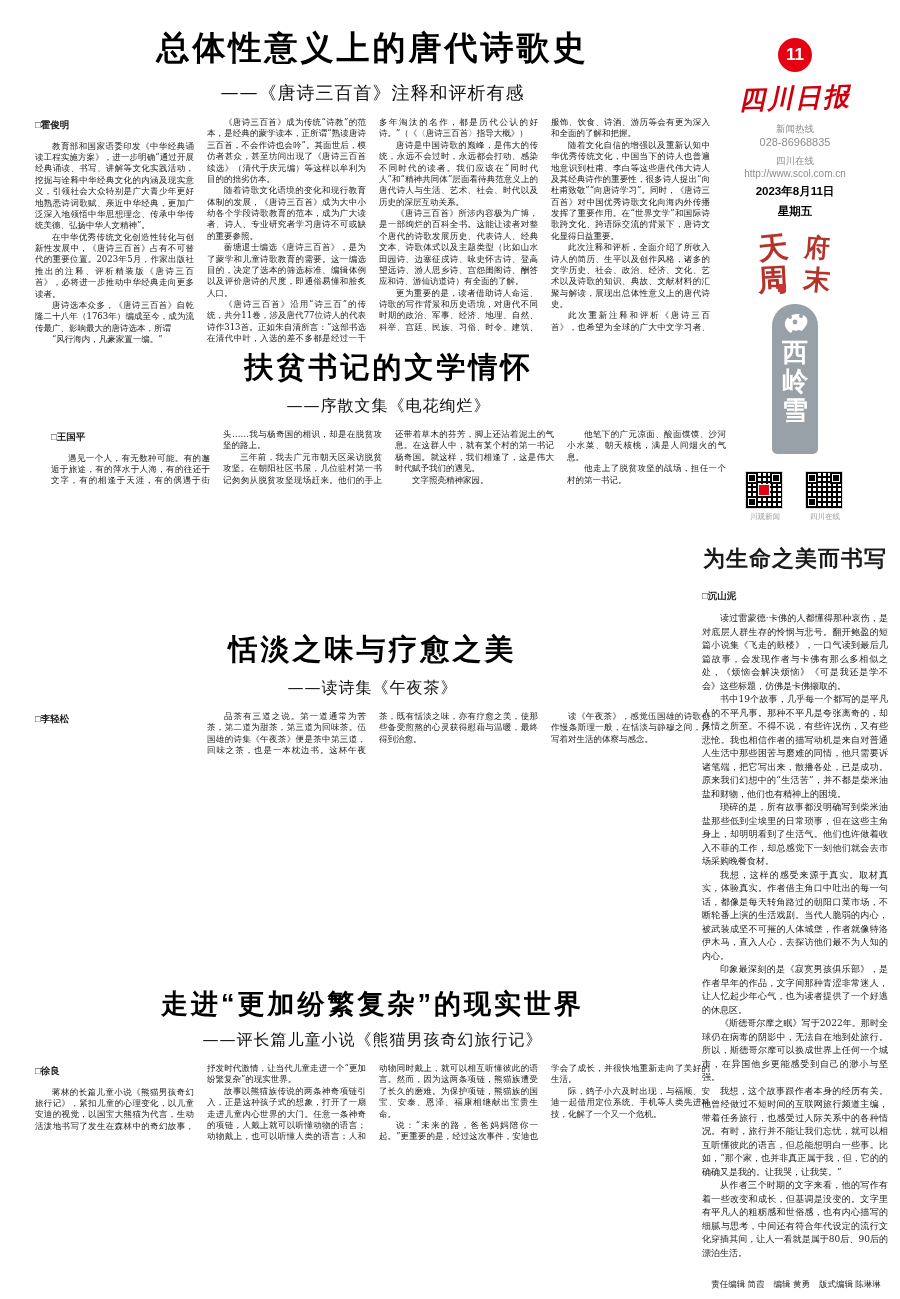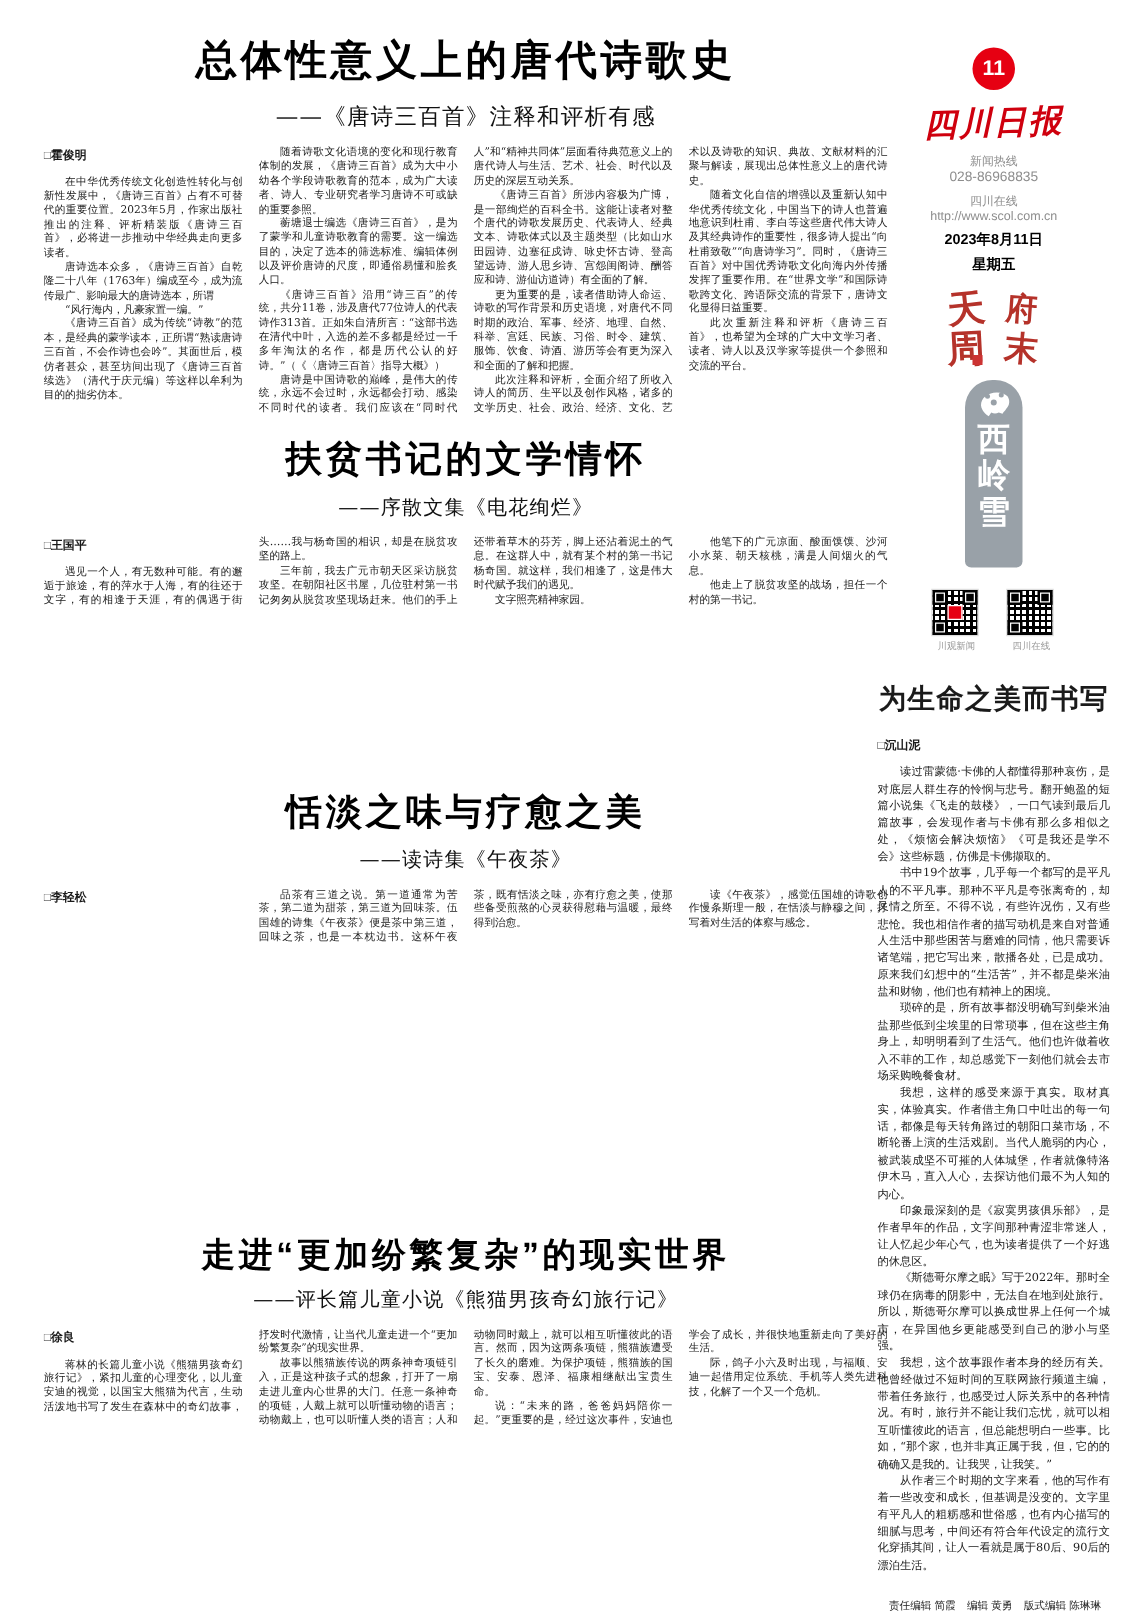--- a/index.html
+++ b/index.html
@@ -8,21 +8,21 @@
          font-family:"DejaVu Serif", serif; color:#1a1a1a; }
 
   .page { position:absolute; inset:0; }
 
   
   .article { position:absolute; left:35px; width:675px; }
   .article h1 { font-family:"Liberation Sans", sans-serif; font-weight:900;
                 text-align:center; color:#000; letter-spacing:3px; }
   .article h2 { font-weight:normal; text-align:center; color:#111; letter-spacing:1px; }
   .art1 { top:26px; }  .art1 h1 { font-size:33px; } .art1 h2 { font-size:18px; margin-top:10px; }
-  .art2 { top:348px; } .art2 h1 { font-size:29px; } .art2 h2 { font-size:16px; margin-top:8px; }
+  .art2 { top:348px;margin-left:16px; } .art2 h1 { font-size:29px; } .art2 h2 { font-size:16px; margin-top:8px; }
   .art3 { top:630px; } .art3 h1 { font-size:29px; } .art3 h2 { font-size:16px; margin-top:8px; }
   .art4 { top:986px; } .art4 h1 { font-size:27px; } .art4 h2 { font-size:16px; margin-top:8px; }
 
   .body { margin-top:12px; column-count:4; column-gap:13px; overflow:hidden;
           font-size:8.5px; line-height:1.34; text-align:justify; }
   .art1 .body { height:238px; }
   .art2 .body { height:206px; }
   .art3 .body { height:278px; }
   .art4 .body { height:240px; }
   .body p, .body-single p { text-indent:2em; margin:0; }
@@ -86,32 +86,33 @@
 <body>
 
 <div class="page">
 
   <section class="article art1">
     <h1>总体性意义上的唐代诗歌史</h1>
     <h2>——《唐诗三百首》注释和评析有感</h2>
     <div class="body">
       <p class="byline">□霍俊明</p>
       <div>
+          <p>教育部和国家语委印发《中华经典诵读工程实施方案》，进一步明确“通过开展经典诵读、书写、讲解等文化实践活动，挖掘与诠释中华经典文化的内涵及现实意义，引领社会大众特别是广大青少年更好地熟悉诗词歌赋、亲近中华经典，更加广泛深入地领悟中华思想理念、传承中华传统美德、弘扬中华人文精神”。</p>
           <p>在中华优秀传统文化创造性转化与创新性发展中，《唐诗三百首》占有不可替代的重要位置。2023年5月，作家出版社推出的注释、评析精装版《唐诗三百首》，必将进一步推动中华经典走向更多读者。</p>
           <p>唐诗选本众多，《唐诗三百首》自乾隆二十八年（1763年）编成至今，成为流传最广、影响最大的唐诗选本，所谓</p>
           <p>“风行海内，凡豪家置一编。”</p>
           <p>《唐诗三百首》成为传统“诗教”的范本，是经典的蒙学读本，正所谓“熟读唐诗三百首，不会作诗也会吟”。其面世后，模仿者甚众，甚至坊间出现了《唐诗三百首续选》（清代于庆元编）等这样以牟利为目的的拙劣仿本。</p>
           <p>随着诗歌文化语境的变化和现行教育体制的发展，《唐诗三百首》成为大中小幼各个学段诗歌教育的范本，成为广大读者、诗人、专业研究者学习唐诗不可或缺的重要参照。</p>
           <p>蘅塘退士编选《唐诗三百首》，是为了蒙学和儿童诗歌教育的需要。这一编选目的，决定了选本的筛选标准、编辑体例以及评价唐诗的尺度，即通俗易懂和脍炙人口。</p>
           <p>《唐诗三百首》沿用“诗三百”的传统，共分11卷，涉及唐代77位诗人的代表诗作313首。正如朱自清所言：“这部书选在清代中叶，入选的差不多都是经过一千多年淘汰的名作，都是历代公认的好诗。”（《〈唐诗三百首〉指导大概》）</p>
           <p>唐诗是中国诗歌的巅峰，是伟大的传统，永远不会过时，永远都会打动、感染不同时代的读者。我们应该在“同时代人”和“精神共同体”层面看待典范意义上的唐代诗人与生活、艺术、社会、时代以及历史的深层互动关系。</p>
           <p>《唐诗三百首》所涉内容极为广博，是一部绚烂的百科全书。这能让读者对整个唐代的诗歌发展历史、代表诗人、经典文本、诗歌体式以及主题类型（比如山水田园诗、边塞征戍诗、咏史怀古诗、登高望远诗、游人思乡诗、宫怨闺阁诗、酬答应和诗、游仙访道诗）有全面的了解。</p>
           <p>更为重要的是，读者借助诗人命运、诗歌的写作背景和历史语境，对唐代不同时期的政治、军事、经济、地理、自然、科举、宫廷、民族、习俗、时令、建筑、服饰、饮食、诗酒、游历等会有更为深入和全面的了解和把握。</p>
+          <p>随着文化自信的增强以及重新认知中华优秀传统文化，中国当下的诗人也普遍地意识到杜甫、李白等这些唐代伟大诗人及其经典诗作的重要性，很多诗人提出“向杜甫致敬”“向唐诗学习”。同时，《唐诗三百首》对中国优秀诗歌文化向海内外传播发挥了重要作用。在“世界文学”和国际诗歌跨文化、跨语际交流的背景下，唐诗文化显得日益重要。</p>
           <p>此次注释和评析，全面介绍了所收入诗人的简历、生平以及创作风格，诸多的文学历史、社会、政治、经济、文化、艺术以及诗歌的知识、典故、文献材料的汇聚与解读，展现出总体性意义上的唐代诗史。</p>
-          <p>随着文化自信的增强以及重新认知中华优秀传统文化，中国当下的诗人也普遍地意识到杜甫、李白等这些唐代伟大诗人及其经典诗作的重要性，很多诗人提出“向杜甫致敬”“向唐诗学习”。同时，《唐诗三百首》对中国优秀诗歌文化向海内外传播发挥了重要作用。在“世界文学”和国际诗歌跨文化、跨语际交流的背景下，唐诗文化显得日益重要。</p>
           <p>此次重新注释和评析《唐诗三百首》，也希望为全球的广大中文学习者、读者、诗人以及汉学家等提供一个参照和交流的平台。</p>
         </div>
     </div>
   </section>
 
   <section class="article art2">
     <h1>扶贫书记的文学情怀</h1>
     <h2>——序散文集《电花绚烂》</h2>
     <div class="body">
       <p class="byline">□王国平</p>

